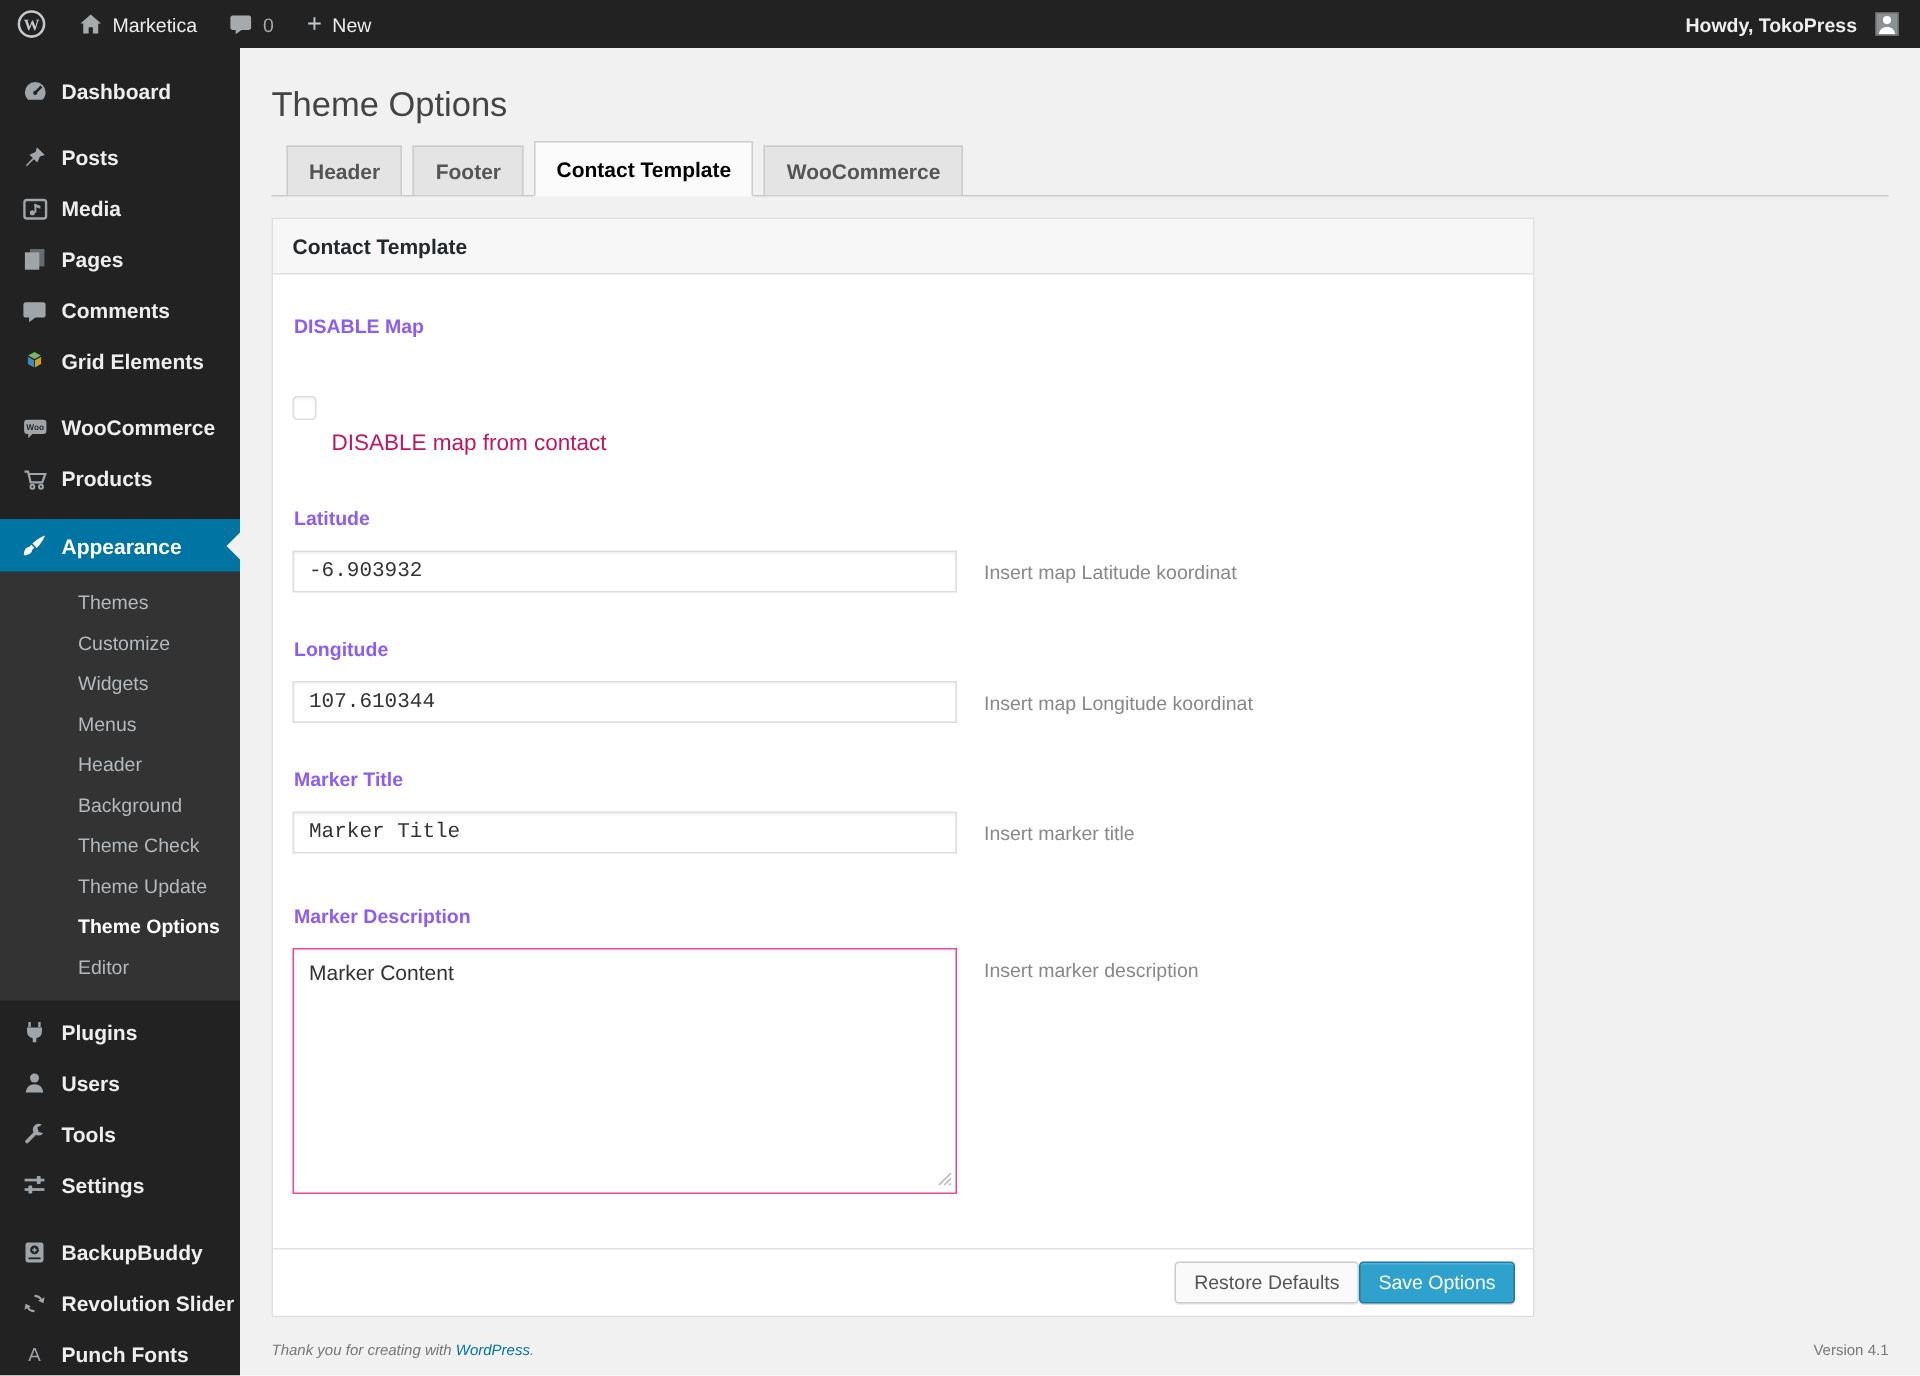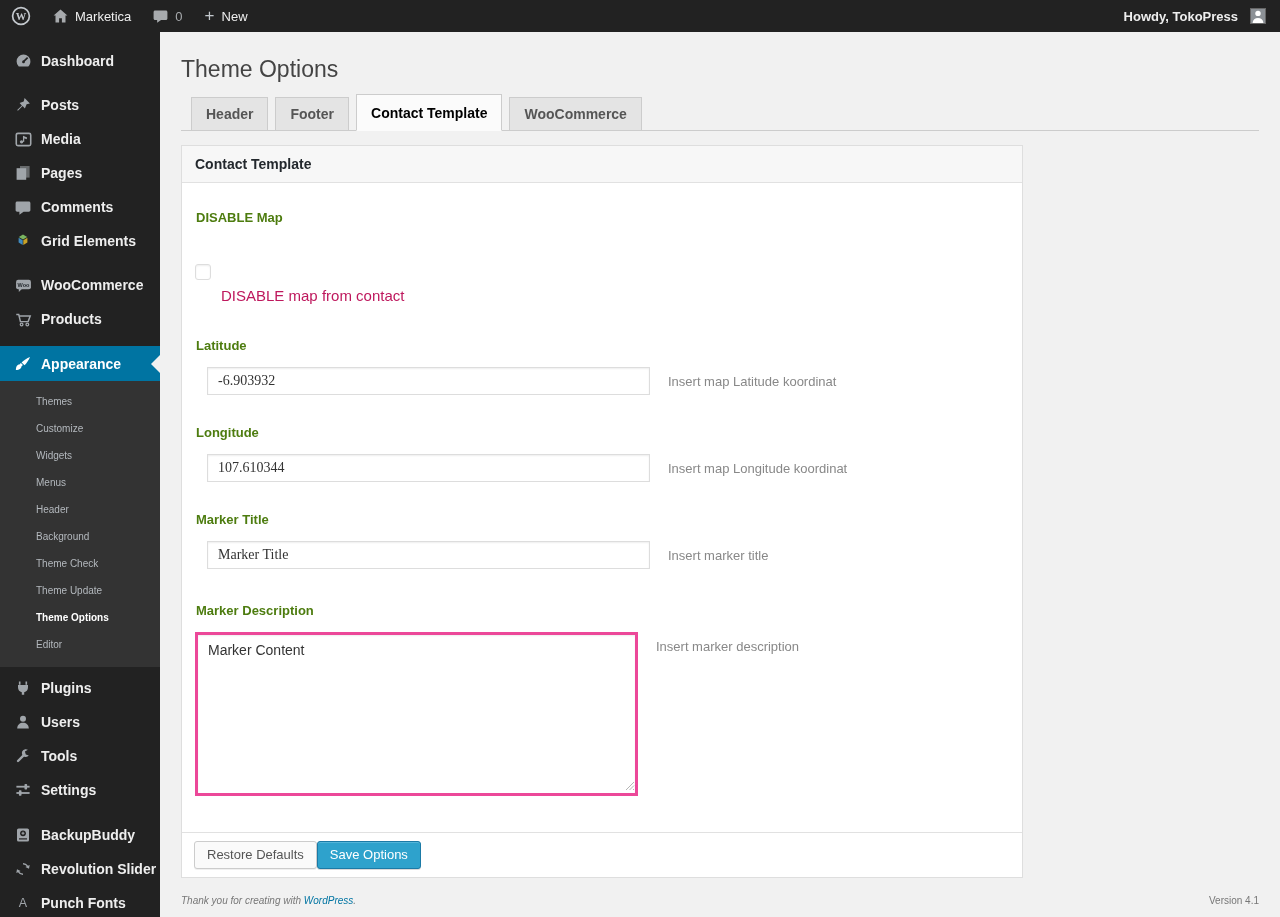--- a/index.html
+++ b/index.html
@@ -39,21 +39,21 @@
   }
   .mi-icon { width:20px; height:20px; margin:0 8px 0 5px; flex:none; display:flex; align-items:center; justify-content:center; color:#a0a5aa; }
   .mi-label { line-height:1;font-weight:bold; }
   .menu-item.active { background:#0074a2; color:#fff; height:35px; }
   .menu-item.active .mi-icon { color:#fff; }
   .active-arrow {
     position:absolute; right:0; top:50%; margin-top:-9px; width:0; height:0;
     border-top:9px solid transparent; border-bottom:9px solid transparent; border-right:9px solid #f1f1f1;
   }
   .submenu { background:#333; padding:7px 0 9px 0; }
-  .submenu-item { padding:7px 0 7px 36px; font-size:10px; line-height:13px; color:#b4b9be; cursor:pointer; }
+  .submenu-item { padding:7px 0 7px 52px; font-size:13px; line-height:13px; color:#b4b9be; cursor:pointer; }
   .submenu-item.current { color:#fff; font-weight:bold; }
 
   
   .content { position:absolute; left:160px; top:32px; width:1120px; height:885px; }
   .page-title { margin:0; padding:22px 0 0 21px; font-size:23px; font-weight:400; color:#444; line-height:30px; }
 
   .tabs { margin:10px 21px 0 21px; padding-left:10px; border-bottom:1px solid #ccc; display:flex; align-items:flex-end; }
   .tab {
     display:inline-block; margin:0 7px 0 0; border:1px solid #ccc; border-bottom:none;
     background:#e4e4e4; color:#555; font-weight:600; font-size:14px; line-height:16px;
@@ -64,49 +64,48 @@
     border-bottom:1px solid #fbfbfb; padding:10px 14px 9px 14px;
   }
 
   .panel { margin:14px 0 0 21px; width:842px; background:#fff; border:1px solid #dedede; }
   .panel-header {
     background:#f7f7f7; border-bottom:1px solid #e1e1e1;
     padding:10px 13px; font-size:14px; font-weight:700; color:#23282d;
   }
   .panel-body { padding:27px 13px 36px 13px; }
 
-  .field-label { font-size:13px; font-weight:700; color:#4d7c0f; margin:0 0 14px 1px; }
+  .field-label { font-size:13px; font-weight:700; color:#8b5cf6; margin:0 0 14px 1px; }
   .group-disable { margin-bottom:34px; }
   .group-lat, .group-lng { margin-bottom:30px; }
   .group-title { margin-bottom:34px; }
   .checkbox-row { display:flex; align-items:center; gap:10px; }
   .checkbox {
     width:16px; height:16px; flex:none; background:#fff; border:1px solid #ddd; border-radius:3px;
     box-shadow:inset 0 1px 2px rgba(0,0,0,.07); cursor:pointer;
   }
   .checkbox-label { font-size:15px; color:#be185d; cursor:pointer;margin-top:48px; }
 
   .field-row { display:flex; align-items:flex-start; }
   .text-input {
     width:443px; height:28px; padding:3px 10px; border:1px solid #ddd; background:#fff;
-    font-size:14px; color:#333; font-family:Liberation Serif, serif; border-radius:0; outline:none;
+    font-size:14px; color:#333; font-family:Liberation Mono, monospace; border-radius:0; outline:none;
     box-shadow:inset 0 1px 2px rgba(0,0,0,.07);
-    margin-left:12px;
   }
   .ta-wrap { position:relative; display:inline-block; line-height:0; }
   .textarea {
-    width:443px; height:164px; padding:7px 10px; border:3px solid #ec4899; background:#fff;
+    width:443px; height:164px; padding:7px 10px; border:1px solid #ec4899; background:#fff;
     font-size:14px; color:#333; font-family:"Liberation Sans", sans-serif; border-radius:0; outline:none;
     box-shadow:inset 0 1px 2px rgba(0,0,0,.07); resize:none;
   }
   .resize-grip { position:absolute; right:3px; bottom:5px; pointer-events:none; }
   .help { margin-left:18px; padding-top:7px; font-size:13px; color:#888; }
 
   .panel-footer {
-    display:flex; justify-content:flex-start; align-items:center;
+    display:flex; justify-content:flex-end; align-items:center;
     border-top:1px solid #e1e1e1; padding:8px 12px; background:#fff;
   }
   .btn { font-size:13px; line-height:18px; border-radius:3px; padding:4px 12px; cursor:pointer; font-family:"Liberation Sans", sans-serif; }
   .btn-secondary {
     background:#fafafa; border:1px solid #ccc; color:#555;
     box-shadow:0 1px 0 rgba(0,0,0,.06);
   }
   .btn-primary {
     background:#2ea2cc; border:1px solid #1b7aa6; color:#fff;
     box-shadow:inset 0 1px 0 rgba(120,200,230,.5), 0 1px 0 rgba(0,0,0,.15);

